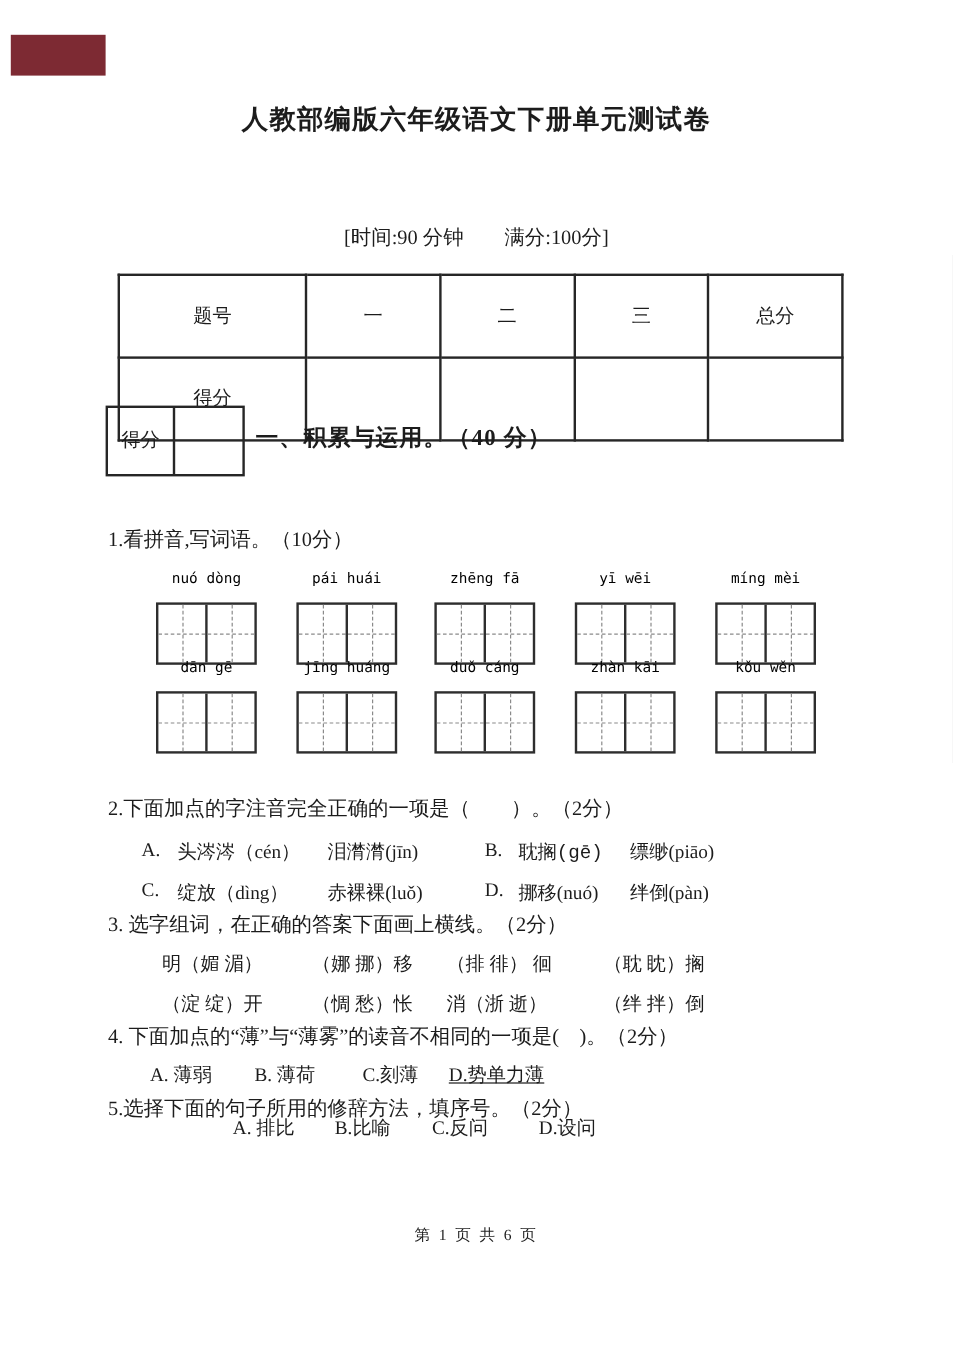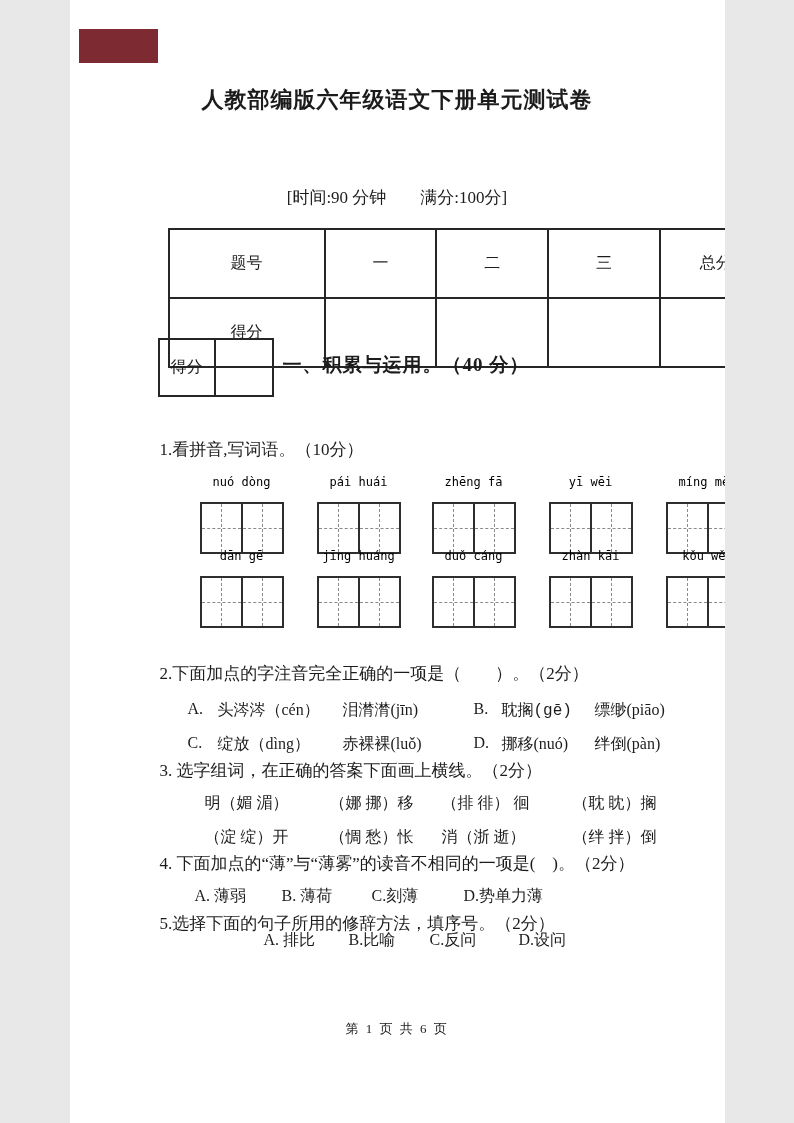--- a/index.html
+++ b/index.html
@@ -1,17 +1,17 @@
 <!DOCTYPE html>
 <html><head>
 <meta charset="utf-8">
 <style>
   html,body{margin:0;padding:0;background:#e8e8e8;}
   .page{
-    position:relative;width:655px;height:1123px;background:#ffffff;
+    position:relative;width:794px;height:1123px;background:#ffffff;
     margin:0 auto;overflow:hidden;color:#1c1c1c;
     font-family:"Liberation Serif","DejaVu Serif",serif;
   }
   .abs{position:absolute;}
   .center{left:0;width:100%;text-align:center;}
   .title{top:85px;font-size:22px;font-weight:bold;letter-spacing:1px;}
   .unit{top:135px;font-size:19px;letter-spacing:2px;}
   .meta{top:186px;font-size:17px;}
   
   table.score{border-collapse:collapse;table-layout:fixed;}
@@ -181,21 +181,21 @@
     <span style="left:260px;">（惆 愁）怅</span>
     <span style="left:372px;">消（浙 逝）</span>
     <span style="left:503px;">（绊 拌）倒</span>
   </div>
 
   <div class="abs q" style="left:90px;top:854px;">4. 下面加点的“薄”与“薄雾”的读音不相同的一项是(　)。（2分）</div>
   <div class="abs row" style="top:886px;">
     <span style="left:125px;">A. 薄弱</span>
     <span style="left:212px;">B. 薄荷</span>
     <span style="left:302px;">C.刻薄</span>
-    <span style="left:394px;">D.势单力薄</span>
+    <span style="left:374px;text-decoration:underline;">D.势单力薄</span>
   </div>
 
   <div class="abs q" style="left:90px;top:914px;">5.选择下面的句子所用的修辞方法，填序号。（2分）</div>
   <div class="abs row" style="top:930px;margin-left:42px;">
     <span style="left:152px;">A. 排比</span>
     <span style="left:237px;">B.比喻</span>
     <span style="left:318px;">C.反问</span>
     <span style="left:407px;">D.设问</span>
   </div>
 

